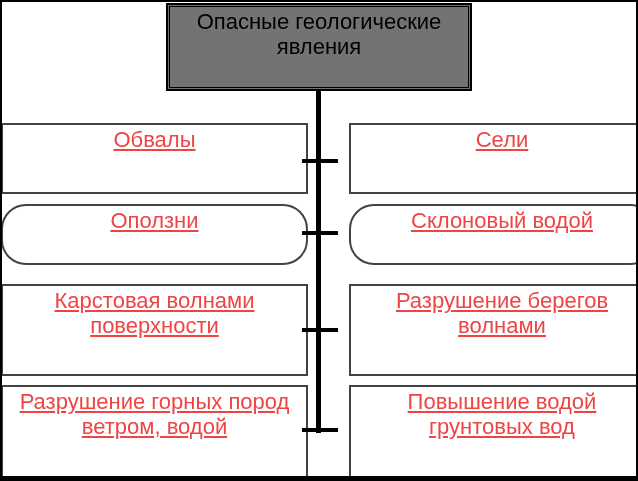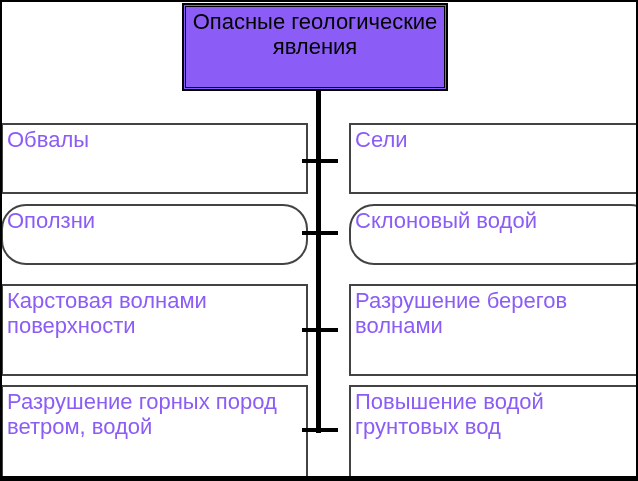--- a/index.html
+++ b/index.html
@@ -21,26 +21,26 @@
     inset: 0;
     border-style: solid;
     border-color: #000000;
     border-width: 2px 2px 5px 2px;
     pointer-events: none;
     z-index: 5;
   }
   
   .root-box {
     position: absolute;
-    left: 182px;
+    left: 166px;
     top: 3px;
-    width: 266px;
+    width: 306px;
     height: 88px;
     box-sizing: border-box;
-    background: #8b5cf6;
+    background: #737373;
     border: 2px solid #000000;
     z-index: 3;
   }
   .root-box .inner {
     position: absolute;
     inset: 1px;
     border: 1px solid #000000;
     box-sizing: border-box;
     text-align: center;
     padding: 2px 6px 0 6px;
@@ -70,25 +70,27 @@
   .stub.s1 { top: 159px; }
   .stub.s2 { top: 231px; }
   .stub.s3 { top: 328px; }
   .stub.s4 { top: 428px; }
   
   .node {
     position: absolute;
     box-sizing: border-box;
     background: #ffffff;
     border: 2px solid #434343;
+    text-align: center;
     padding: 2px 4px 0 4px;
     font-size: 22px;
     line-height: 25px;
-    color: #8b5cf6;
+    color: #ef4444;
     z-index: 1;
+    text-decoration: underline;
   }
   .col-l { left: 1px;   width: 307px; }
   .col-r { left: 349px; width: 306px; }
   .row-1 { top: 123px; height: 71px; }
   .row-2 { top: 204px; height: 61px; border-radius: 25px; }
   .row-3 { top: 284px; height: 92px; }
   .row-4 { top: 385px; height: 117px; }
 </style>
 </head>
 <body>

